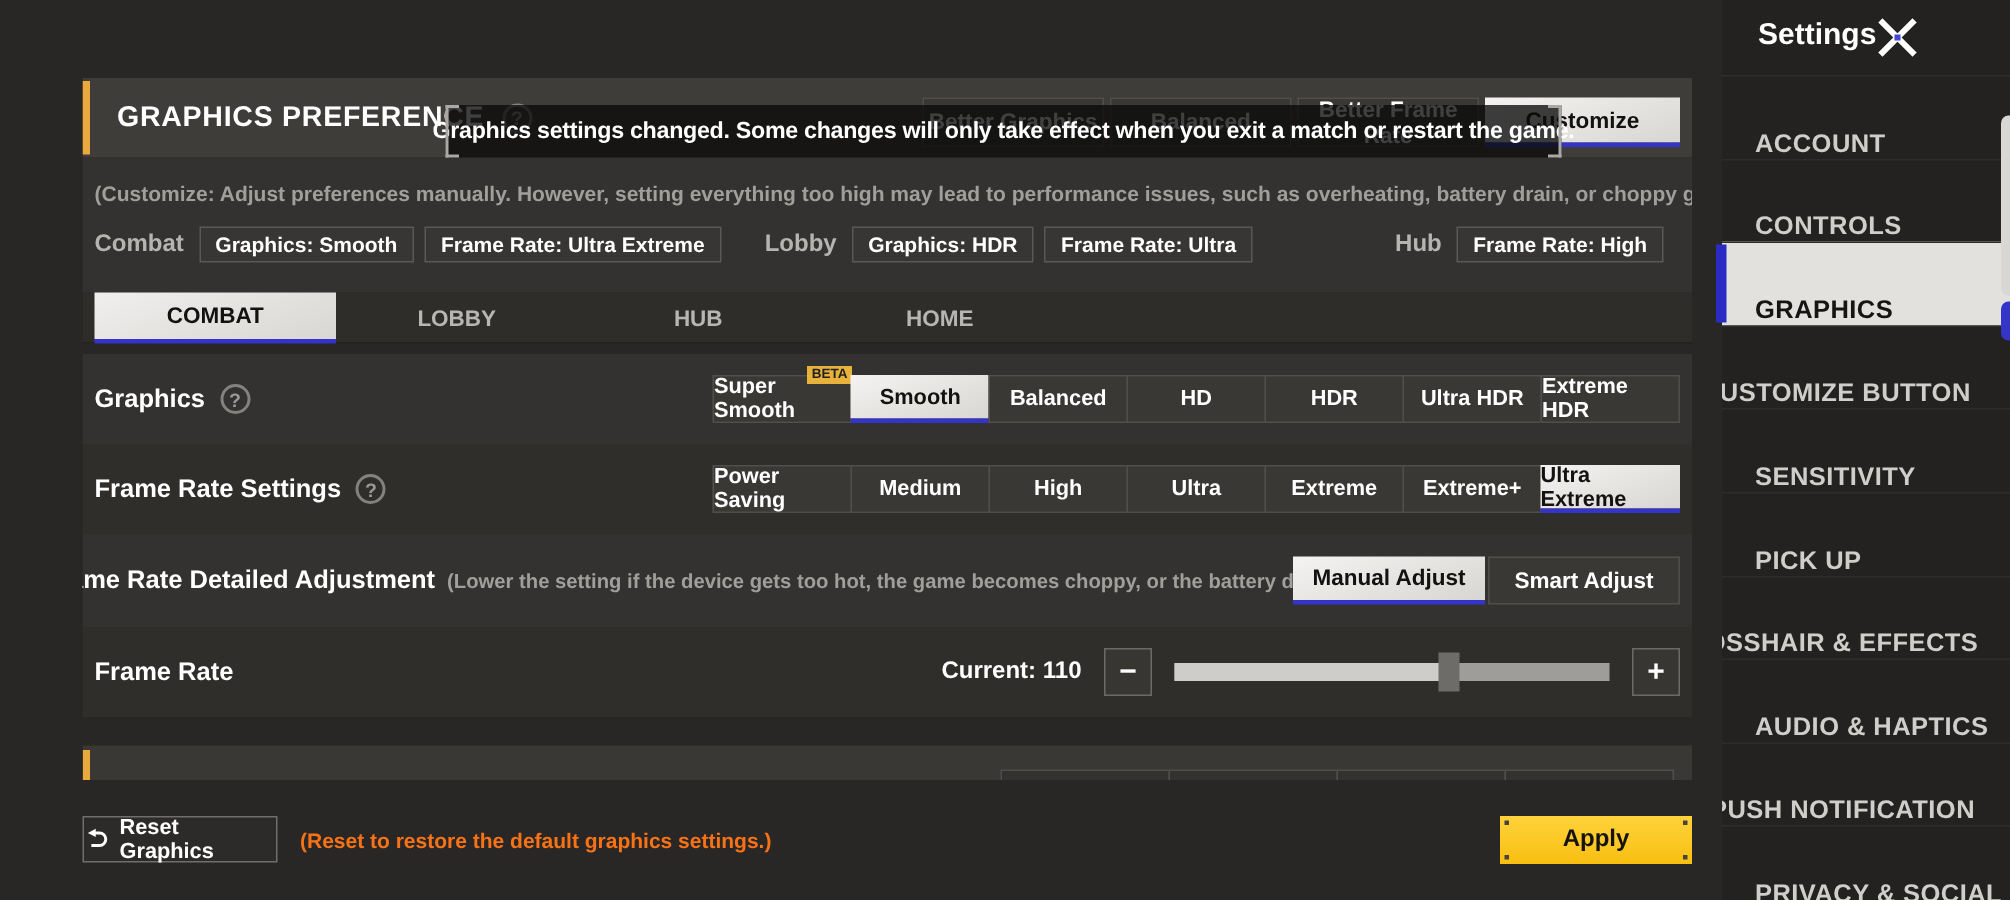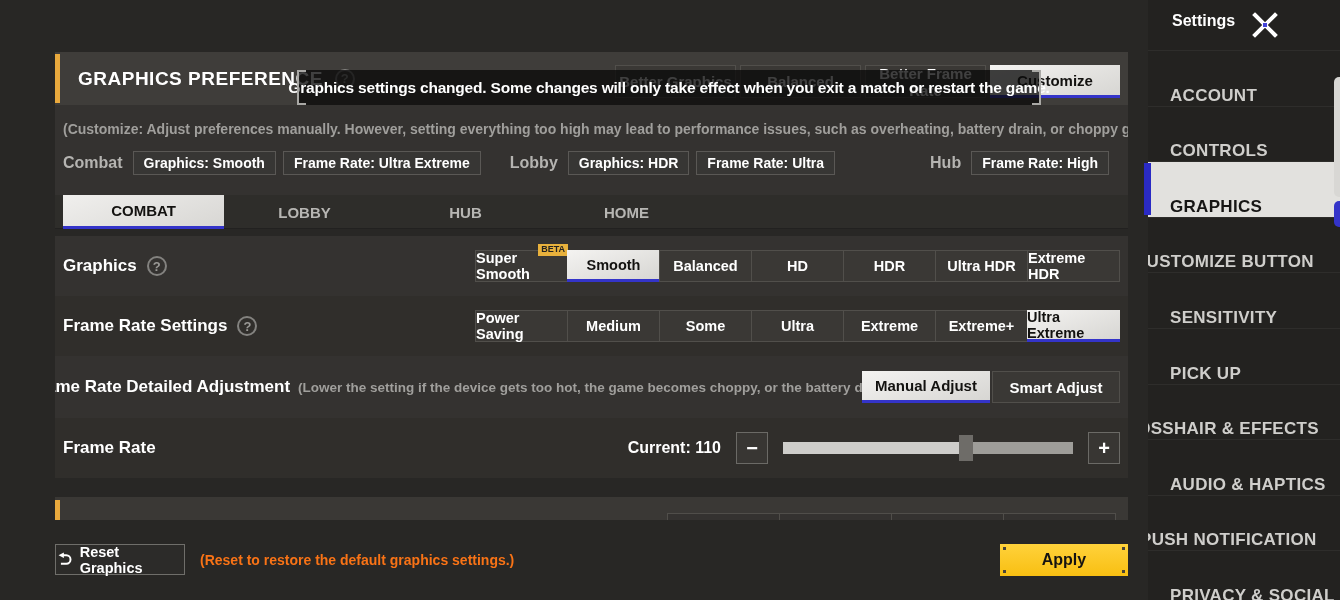--- a/index.html
+++ b/index.html
@@ -58,21 +58,21 @@
   .ghosts { position:absolute; left:613px; top:16px; display:flex; }
   .ghost { width:113px; height:12px; border:1px solid #504e4a; margin-left:-1px; background:#343230; }
   
   .reset-btn { position:absolute; left:55px; top:544px; width:130px; height:31px; border:1px solid #6f6e6a; display:flex; align-items:center; justify-content:center; gap:7px; color:#fff; font-size:14.5px; background:rgba(255,255,255,0.02); cursor:pointer; }
   .reset-note { position:absolute; left:200px; top:544px; height:31px; display:flex; align-items:center; color:#f97316; font-size:14px; }
   .apply-btn { position:absolute; left:1000px; top:544px; width:128px; height:32px; background:linear-gradient(180deg,#ffd23b,#f8bf12); color:#151311; font-size:16px; display:flex; align-items:center; justify-content:center; cursor:pointer; }
   .apply-btn::before { content:''; position:absolute; left:3px; top:3px; width:3px; height:3px; background:#4a4438; box-shadow:119px 0 0 #4a4438; }
   .apply-btn::after  { content:''; position:absolute; left:3px; bottom:3px; width:3px; height:3px; background:#4a4438; box-shadow:119px 0 0 #4a4438; }
   
   .sidebar { position:absolute; left:1148px; top:0; width:192px; height:600px; background:#232220; overflow:hidden; }
-  .sb-title { position:absolute; left:24px; top:12px; color:#fff; font-size:16px; }
+  .sb-title { position:absolute; left:24px; top:12px; color:#fff; font-size:20px; }
   .close-btn { position:absolute; left:102px; top:10px; width:30px; height:30px; cursor:pointer; }
   .side-list { position:absolute; top:50px; left:0; width:100%; }
   .side-item { height:55.6px; border-top:1px solid #2e2d2b; display:flex; align-items:flex-end; padding-left:22px; color:#cfcecb; font-size:17px; position:relative; cursor:pointer; white-space:nowrap; letter-spacing:.3px; }
   .side-item.selected { background:#e2e1de; color:#161514; }
   .clip-a { margin-left:-36px; } .clip-b { margin-left:-58px; } .clip-c { margin-left:-30px; }
   .scroll-pill { position:absolute; right:-5px; top:77px; width:11px; height:120px; border-radius:5px; background:#d8d7d4; }
   .scroll-blue { position:absolute; right:-5px; top:201px; width:11px; height:26px; border-radius:5px; background:#3434c9; }
   .blue-bar { position:absolute; left:1144px; top:163px; width:7px; height:52px; background:#2a2ac4; z-index:3; }
 </style>
 </head>
@@ -138,21 +138,21 @@
     </div>
 
     <div class="row r-frame">
       <div class="row-label">
         <span>Frame Rate Settings</span>
         <span class="help">?</span>
       </div>
       <div class="opts">
         <div class="opt-btn">Power Saving</div>
         <div class="opt-btn">Medium</div>
-        <div class="opt-btn">Some</div>
+        <div class="opt-btn">High</div>
         <div class="opt-btn">Ultra</div>
         <div class="opt-btn">Extreme</div>
         <div class="opt-btn">Extreme+</div>
         <div class="opt-btn selected">Ultra Extreme</div>
       </div>
     </div>
 
     <div class="row r-detail">
       <div class="detail-text">
         <span class="detail-label">Frame Rate Detailed Adjustment</span>

